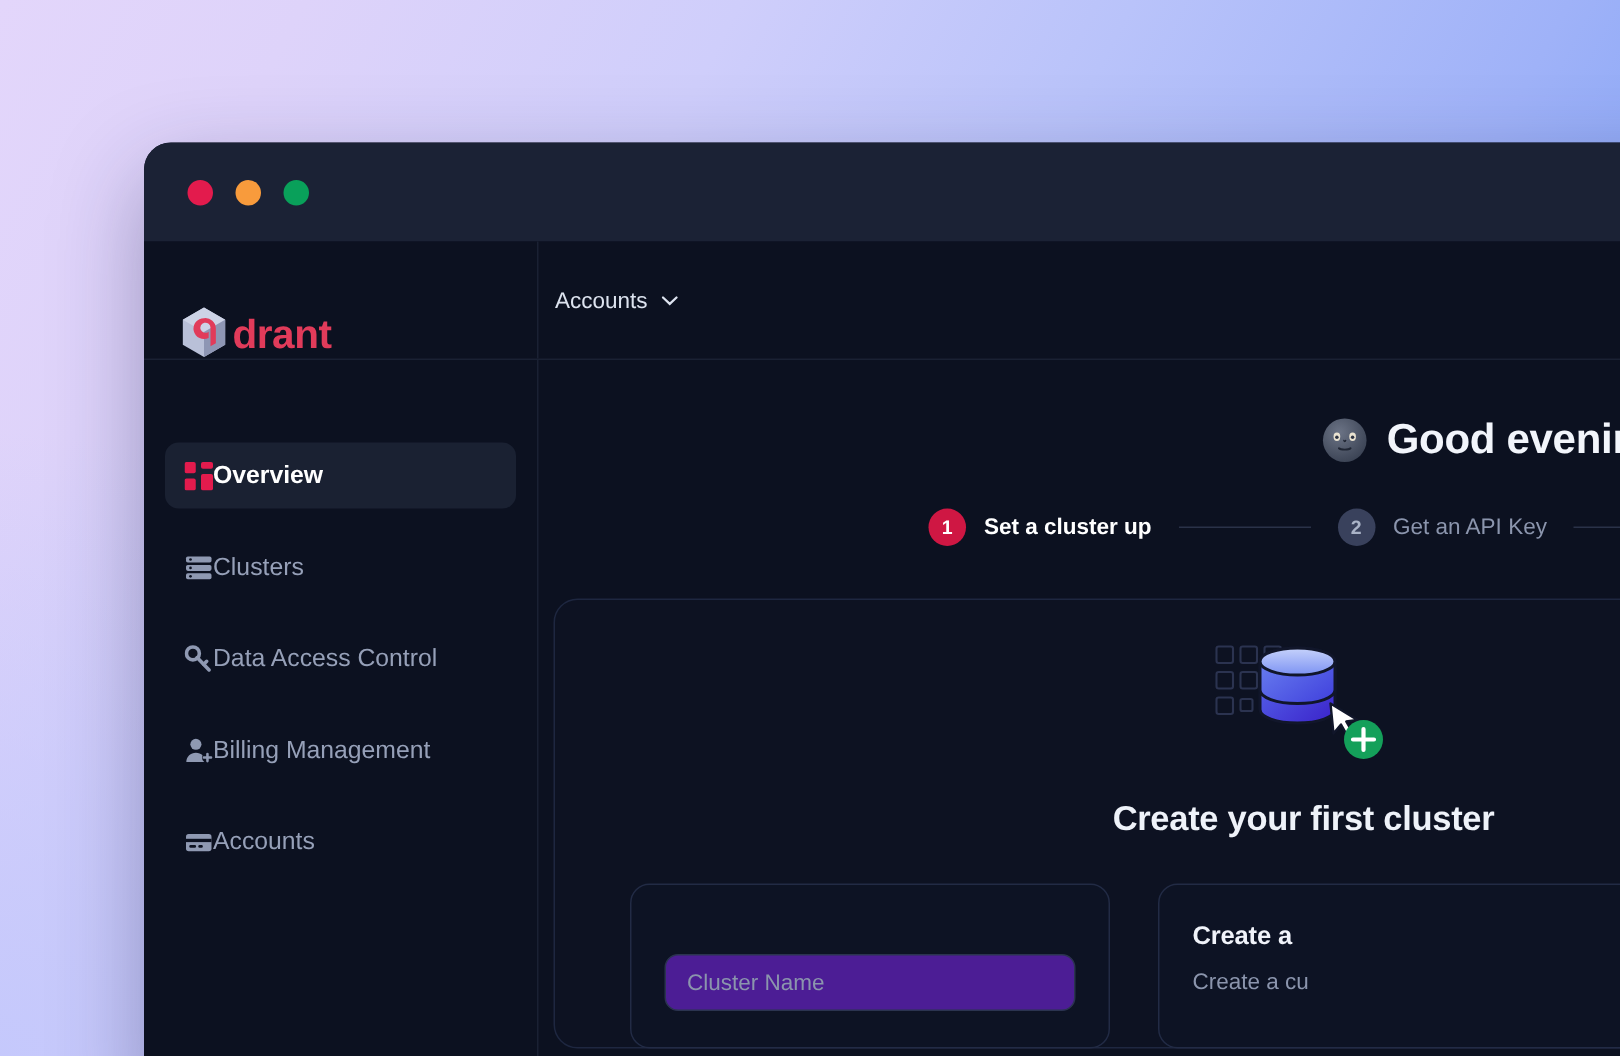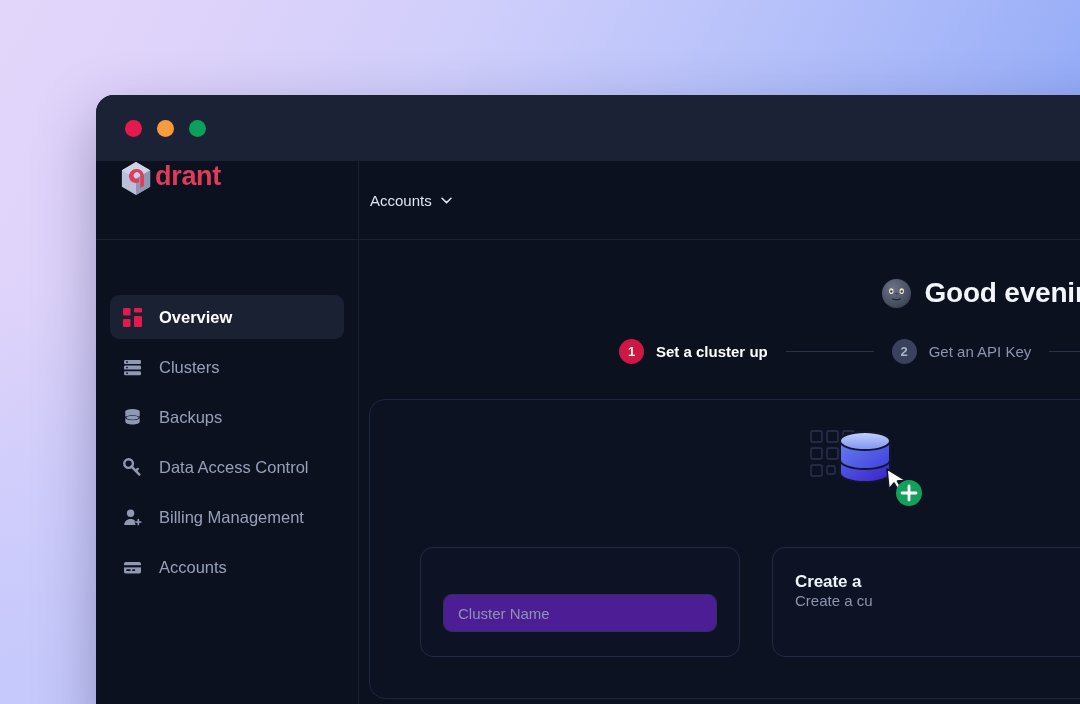--- a/index.html
+++ b/index.html
@@ -45,21 +45,21 @@
   .dot.green { background:#09a05a; }
 
   
   .topnav {
     height:79px; display:flex; align-items:center;
     border-bottom:1px solid #1a2133;
     background:#0c1120;
   }
   .brand {
     width:263px; height:100%;
-    display:flex; align-items:flex-start; padding-left:24px;
+    display:flex; align-items:flex-end; padding-left:24px;
     border-right:1px solid #1a2133;
   }
   .logo-mark { width:32px; height:35px; flex:0 0 auto; }
   .brand-text {
     font-size:27px; font-weight:700; color:#e13b5a;
     letter-spacing:-.3px; margin-left:3px;
   }
   .accounts-menu {
     display:flex; align-items:center; gap:9px;
     margin-left:11px; color:#dde3ef; font-size:15px;
@@ -68,23 +68,23 @@
 
   
   .body-row { display:flex; height:495px; }
   .sidebar {
     width:263px; flex:0 0 263px;
     background:#0c1120;
     border-right:1px solid #1a2133;
     padding:55px 14px 0 14px;
   }
   .nav-item {
-    display:flex; align-items:center; gap:17px;
+    display:flex; align-items:center; 
     height:44px; padding:0 13px; border-radius:9px;
-    margin-bottom:6px; cursor:pointer;
+    margin-bottom:17px; cursor:pointer;
   }
   .nav-item + .nav-item { margin-top:6px; }
   .nav-item .ico { width:19px; height:19px; flex:0 0 auto; display:block; }
   .nav-item .lbl { font-size:16.5px; color:#96a0b8; white-space:nowrap; }
   .nav-item.active { background:#1a2132; }
   .nav-item.active .lbl { color:#ffffff; font-weight:700; }
 
   .content { flex:1; padding:37px 0 0 50px; position:relative; overflow:hidden; }
 
   .greeting {
@@ -134,21 +134,21 @@
   .cards {
     display:flex; gap:32px; margin-top:30px;
     padding-left:50px;
   }
   .card {
     width:320px; background:#0d1324;
     border:1px solid #222b45; border-radius:13px;
     padding:24px 22px 24px 22px; flex:0 0 auto;
   }
   .card-title { font-size:17px; font-weight:700; color:#f0f3fa; letter-spacing:-.1px; }
-  .card-sub { font-size:15px; color:#8b95ad; margin-top:0; }
+  .card-sub { font-size:15px; color:#8b95ad; margin-top:12px; }
   .text-input {
     margin-top:22px; height:38px; width:100%;
     background:#4c1d95; border:1px solid #2b3450; border-radius:9px;
     color:#8b95ad; font-size:15px; font-family:inherit;
     padding:0 14px; outline:none; display:block;
   }
   .text-input::placeholder { color:#8b95ad; }
 </style>
 </head>
 <body>
@@ -202,30 +202,20 @@
           <rect x="1" y="2" width="17" height="4" rx="1.2" fill="#8f99b2"></rect>
           <rect x="1" y="7.6" width="17" height="4" rx="1.2" fill="#8f99b2"></rect>
           <rect x="1" y="13.2" width="17" height="4" rx="1.2" fill="#8f99b2"></rect>
           <circle cx="4" cy="4" r=".9" fill="#0c1120"></circle>
           <circle cx="4" cy="9.6" r=".9" fill="#0c1120"></circle>
           <circle cx="4" cy="15.2" r=".9" fill="#0c1120"></circle>
         </svg>
         <span class="lbl">Clusters</span>
       </div>
 
-      <div class="nav-item">
-        <svg class="ico" viewBox="0 0 19 19">
-          <ellipse cx="9.5" cy="3.6" rx="7.2" ry="2.7" fill="#8f99b2"></ellipse>
-          <path d="M2.3 3.6v4.2c0 1.5 3.2 2.7 7.2 2.7s7.2-1.2 7.2-2.7V3.6z" fill="#8f99b2"></path>
-          <path d="M2.3 9.6v4.2c0 1.5 3.2 2.7 7.2 2.7s7.2-1.2 7.2-2.7V9.6z" fill="#8f99b2"></path>
-          <ellipse cx="9.5" cy="9.7" rx="7.2" ry="2.5" fill="#0c1120"></ellipse>
-          <ellipse cx="9.5" cy="9.7" rx="6.2" ry="2" fill="#8f99b2"></ellipse>
-        </svg>
-        <span class="lbl">Backups</span>
-      </div>
 
       <div class="nav-item">
         <svg class="ico" viewBox="0 0 19 19">
           <circle cx="5.6" cy="5.6" r="4.3" fill="none" stroke="#8f99b2" stroke-width="2.4"></circle>
           <path d="M8.4 8.4l8 8.2" stroke="#8f99b2" stroke-width="2.4" stroke-linecap="round"></path>
           <path d="M12.8 12.9l2-2" stroke="#8f99b2" stroke-width="2.4" stroke-linecap="round"></path>
         </svg>
         <span class="lbl">Data Access Control</span>
       </div>
 
@@ -312,20 +302,21 @@
               <rect x="2" y="40" width="11" height="11" rx="1.5"></rect>
               <rect x="18" y="41" width="8" height="8" rx="1.2"></rect>
             </g>
             <path d="M31 48V22c0-5 11-9 25-9s25 4 25 9v26c0 5-11 9-25 9s-25-4-25-9z" fill="url(#dbBot)" stroke="#11162a" stroke-width="2"></path>
             <path d="M31 35V16c0-5 11-9 25-9s25 4 25 9v19c0 5-11 9-25 9s-25-4-25-9z" fill="url(#dbMid)" stroke="#11162a" stroke-width="2"></path>
             <ellipse cx="56" cy="16" rx="25" ry="9" fill="url(#dbTop)" stroke="#11162a" stroke-width="2"></ellipse>
             <path d="M78 44l2 20 5-6 4 7 3.5-2-4-7 7.5-1z" fill="#ffffff" stroke="#11162a" stroke-width="1.6" stroke-linejoin="round"></path>
             <circle cx="100" cy="68" r="13" fill="#14a05a"></circle>
             <path d="M100 61v14M93 68h14" stroke="#ffffff" stroke-width="2.8" stroke-linecap="round"></path>
           </svg>
+          <h2 class="hero-title">Create your first cluster</h2>
         </div>
 
         <div class="cards">
 
           <div class="card">
             <input class="text-input" type="text" placeholder="Cluster Name" style="">
           </div>
 
           <div class="card">
             <div class="card-title">Create a</div>

